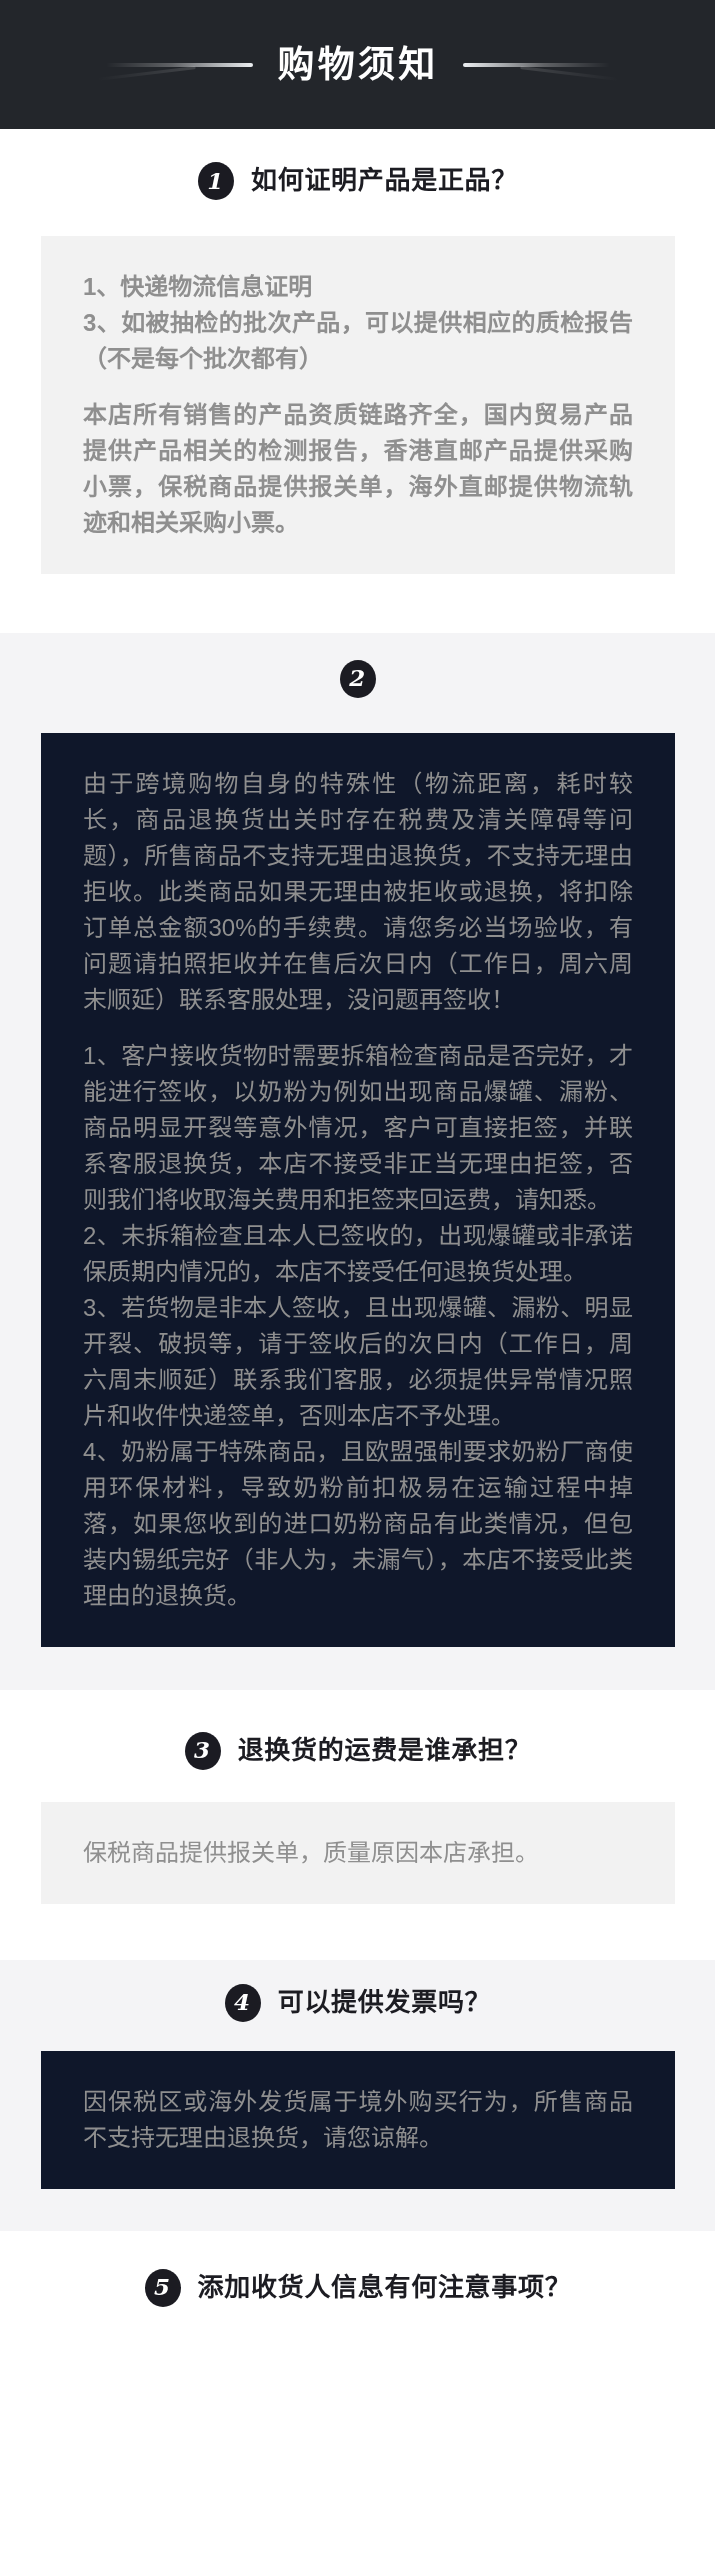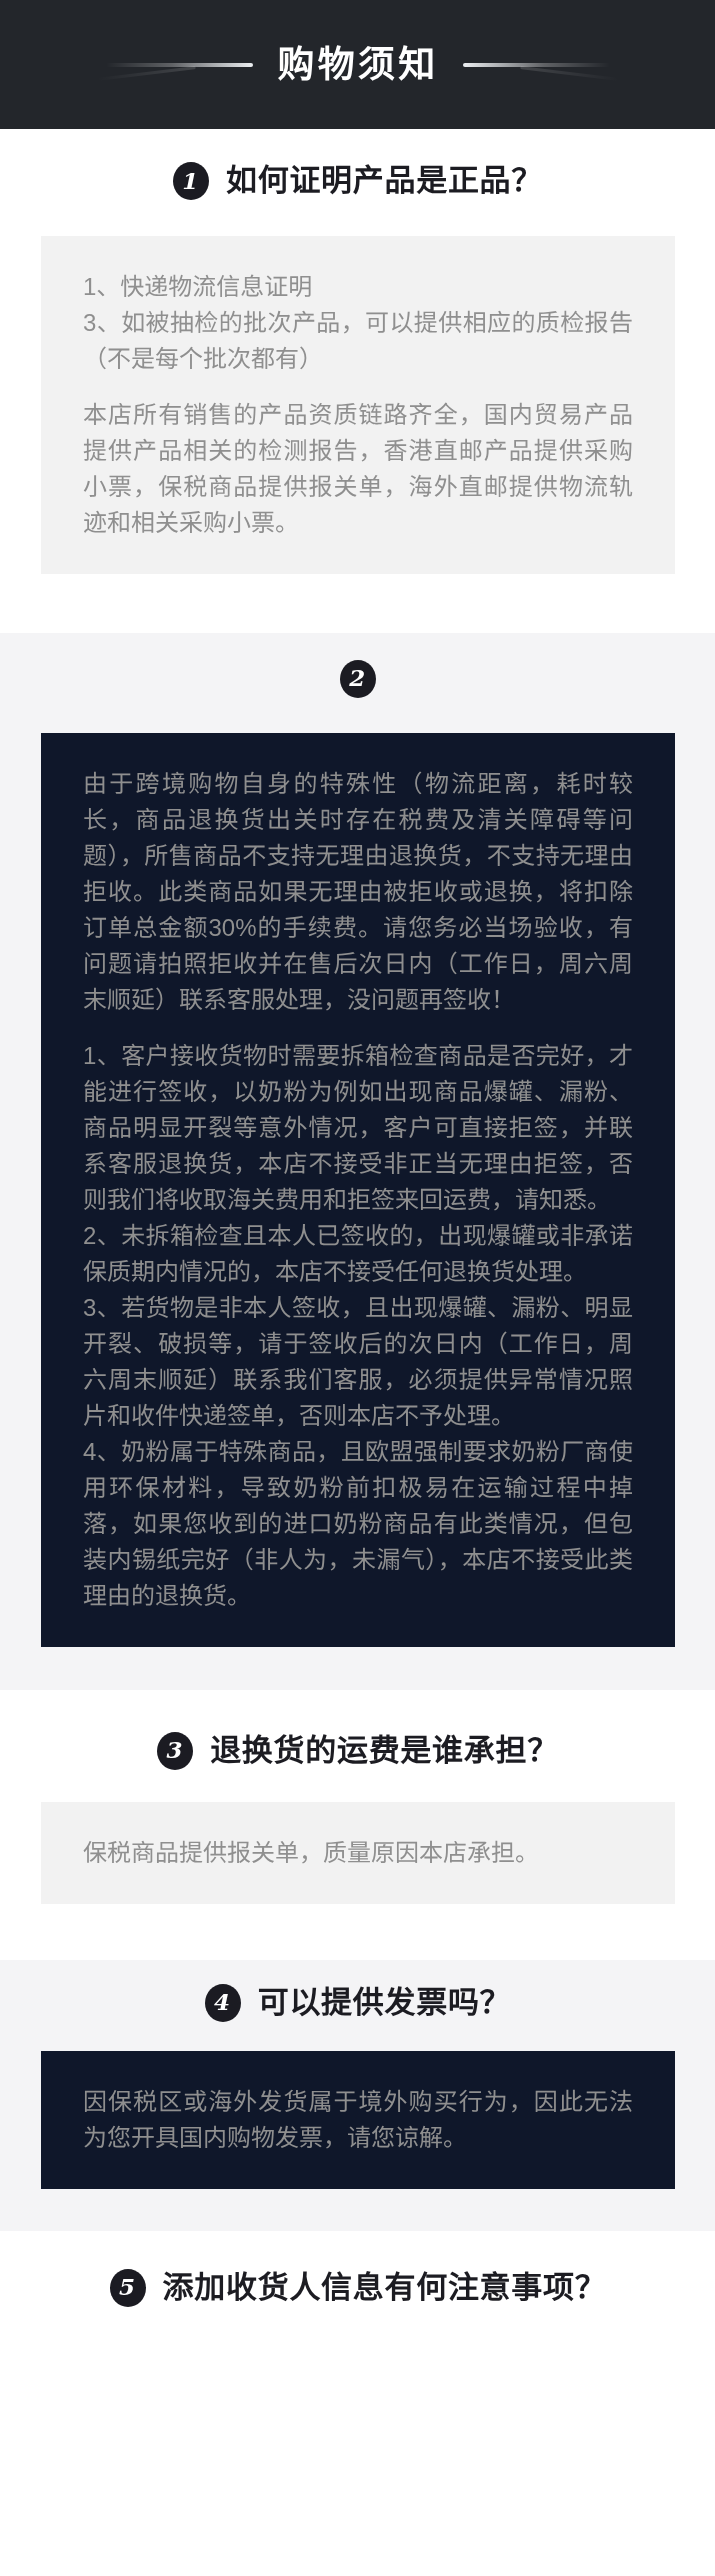--- a/index.html
+++ b/index.html
@@ -48,35 +48,35 @@
   .num-badge{
     width:36px;height:38px;border-radius:50%;background:var(--badge-bg);
     display:flex;align-items:center;justify-content:center;flex:0 0 auto;
   }
   .num{
     color:var(--badge-num);font-family:"DejaVu Serif",serif;
     font-style:italic;font-weight:700;font-size:23px;line-height:1;
     transform:translate(-0.7px,-0.7px);
   }
   .heading-text{
-    margin:0;font-size:31px;font-weight:700;color:var(--heading-color);
+    margin:0;font-size:26px;font-weight:700;color:var(--heading-color);
     letter-spacing:0.7px;line-height:1.2;white-space:nowrap;text-align:right;
   }
   .body-box{
     margin:0 41px;padding:33px 42px;
     font-size:24px;line-height:36px;color:var(--body-text);
     text-align:justify;letter-spacing:0;
   }
   .section.plain .body-box{background:var(--box-bg);}
   .section.band .body-box{background:#0f172a;}
   .body-box p{margin:0;}
   .para-gap{height:20px;}
   
   .sec-0 .heading{margin-top:33px;}
-  .sec-0 .body-box{margin-top:36px;margin-bottom:59px;}
+  .sec-0 .body-box{margin-top:36px;margin-bottom:59px;font-weight:bold;}
   .sec-1{padding:26.5px 0 43px;}
   .sec-1 .body-box{margin-top:35px;}
   .sec-2 .heading{margin-top:42px;}
   .sec-2 .body-box{margin-top:32px;}
   .sec-3{margin-top:56px;padding:24px 0 42px;}
   .sec-3 .body-box{margin-top:29px;}
   .sec-4 .heading{margin-top:38px;}
   .sec-4 .body-box{margin-top:31px;}
 </style>
 </head>
@@ -133,21 +133,21 @@
   </section>
 
   <section class="section band sec-3">
     <div class="heading">
       <span class="num-badge">
         <span class="num">4</span>
       </span>
       <h2 class="heading-text">可以提供发票吗？</h2>
     </div>
     <div class="body-box">
-          <p>因保税区或海外发货属于境外购买行为，因此无法为您开具国内购物发票，请您谅解。</p>
+          <p>因保税区或海外发货属于境外购买行为，所售商品不支持无理由退换货，请您谅解。</p>
         </div>
   </section>
 
   <section class="section plain sec-4">
     <div class="heading">
       <span class="num-badge">
         <span class="num">5</span>
       </span>
       <h2 class="heading-text">添加收货人信息有何注意事项？</h2>
     </div>

